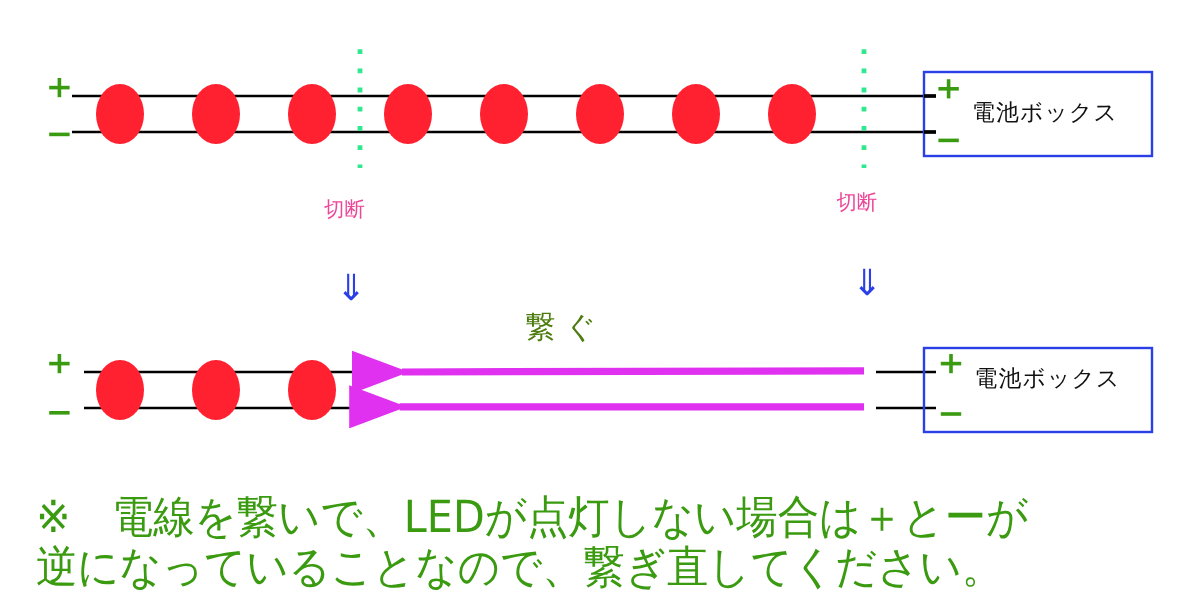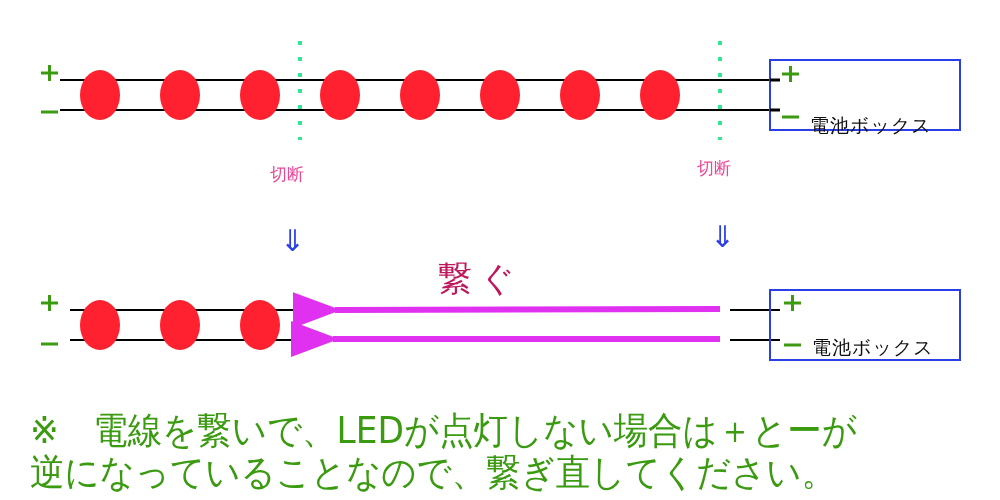--- a/index.html
+++ b/index.html
@@ -1,25 +1,25 @@
 <!DOCTYPE html>
 <html><head>
   <meta charset="utf-8">
   <style>
     html, body { margin: 0; padding: 0; background: #ffffff; }
     body { width: 1000px; height: 500px; position: relative; overflow: hidden;
            font-family: "DejaVu Sans", sans-serif; }
     #diagram { position: absolute; left: 0; top: 0; width: 1000px; height: 500px; }
     .box-label { position: absolute; font-size: 19px; color: #111; letter-spacing: 1px;
-                 font-family: "DejaVu Sans", sans-serif; margin-top: 32px; }
+                 font-family: "DejaVu Sans", sans-serif; }
     .cut-label { position: absolute; font-size: 17px; color: #ec4899;
                  font-family: "DejaVu Sans", sans-serif; }
     .down-arrow { position: absolute; font-size: 30px; color: #2a3fe6; line-height: 1;
                   font-family: "DejaVu Sans", sans-serif; }
-    .connect-label { position: absolute; font-size: 34px; color: #be185d; letter-spacing: 8px;
+    .connect-label { position: absolute; font-size: 25px; color: #4d7c0f; letter-spacing: 8px;
                      font-family: "DejaVu Sans", sans-serif; }
     .note { position: absolute; left: 30px; font-size: 37px; color: #3a9a10; line-height: 42px;
             white-space: nowrap; transform: scaleX(0.93); transform-origin: left top;
             font-family: "DejaVu Sans", sans-serif; }
   </style>
 </head>
 <body>
 
 <svg id="diagram" width="1000" height="500" viewBox="0 0 1000 500" xmlns="http://www.w3.org/2000/svg">
   <defs>

